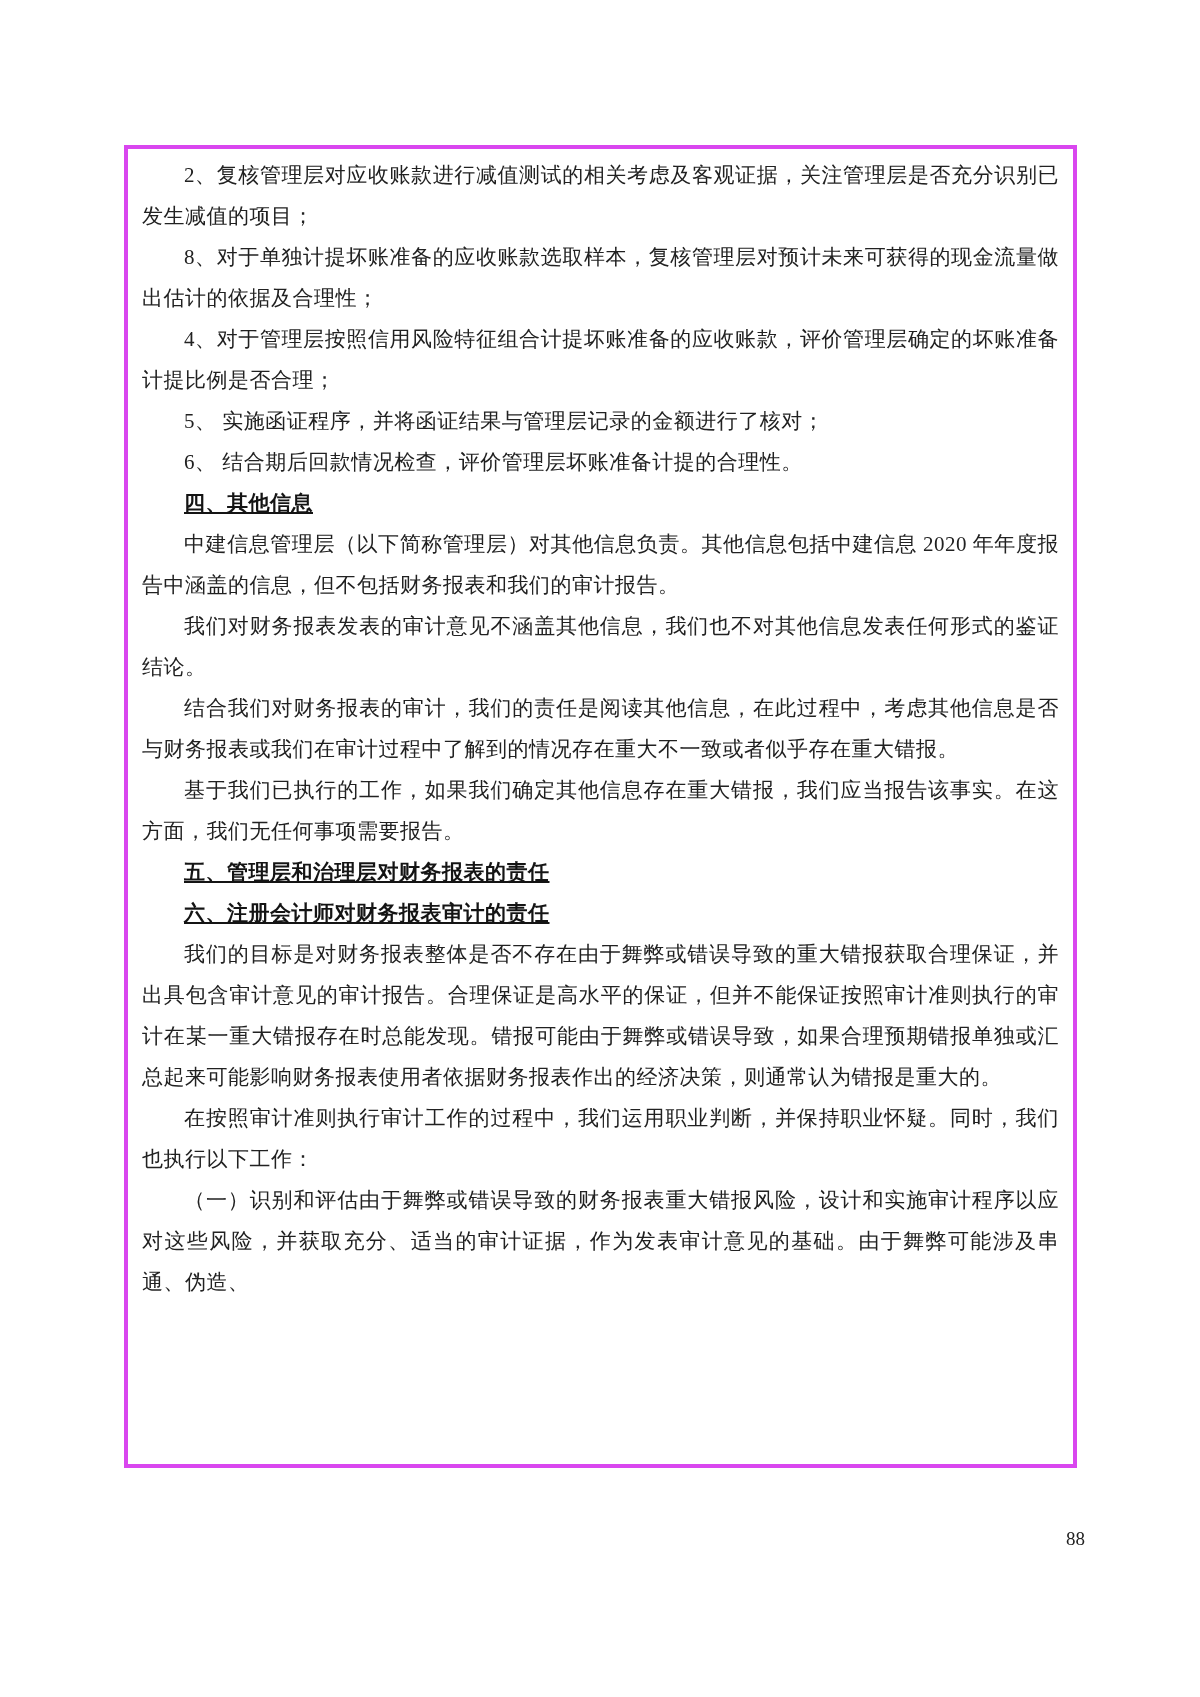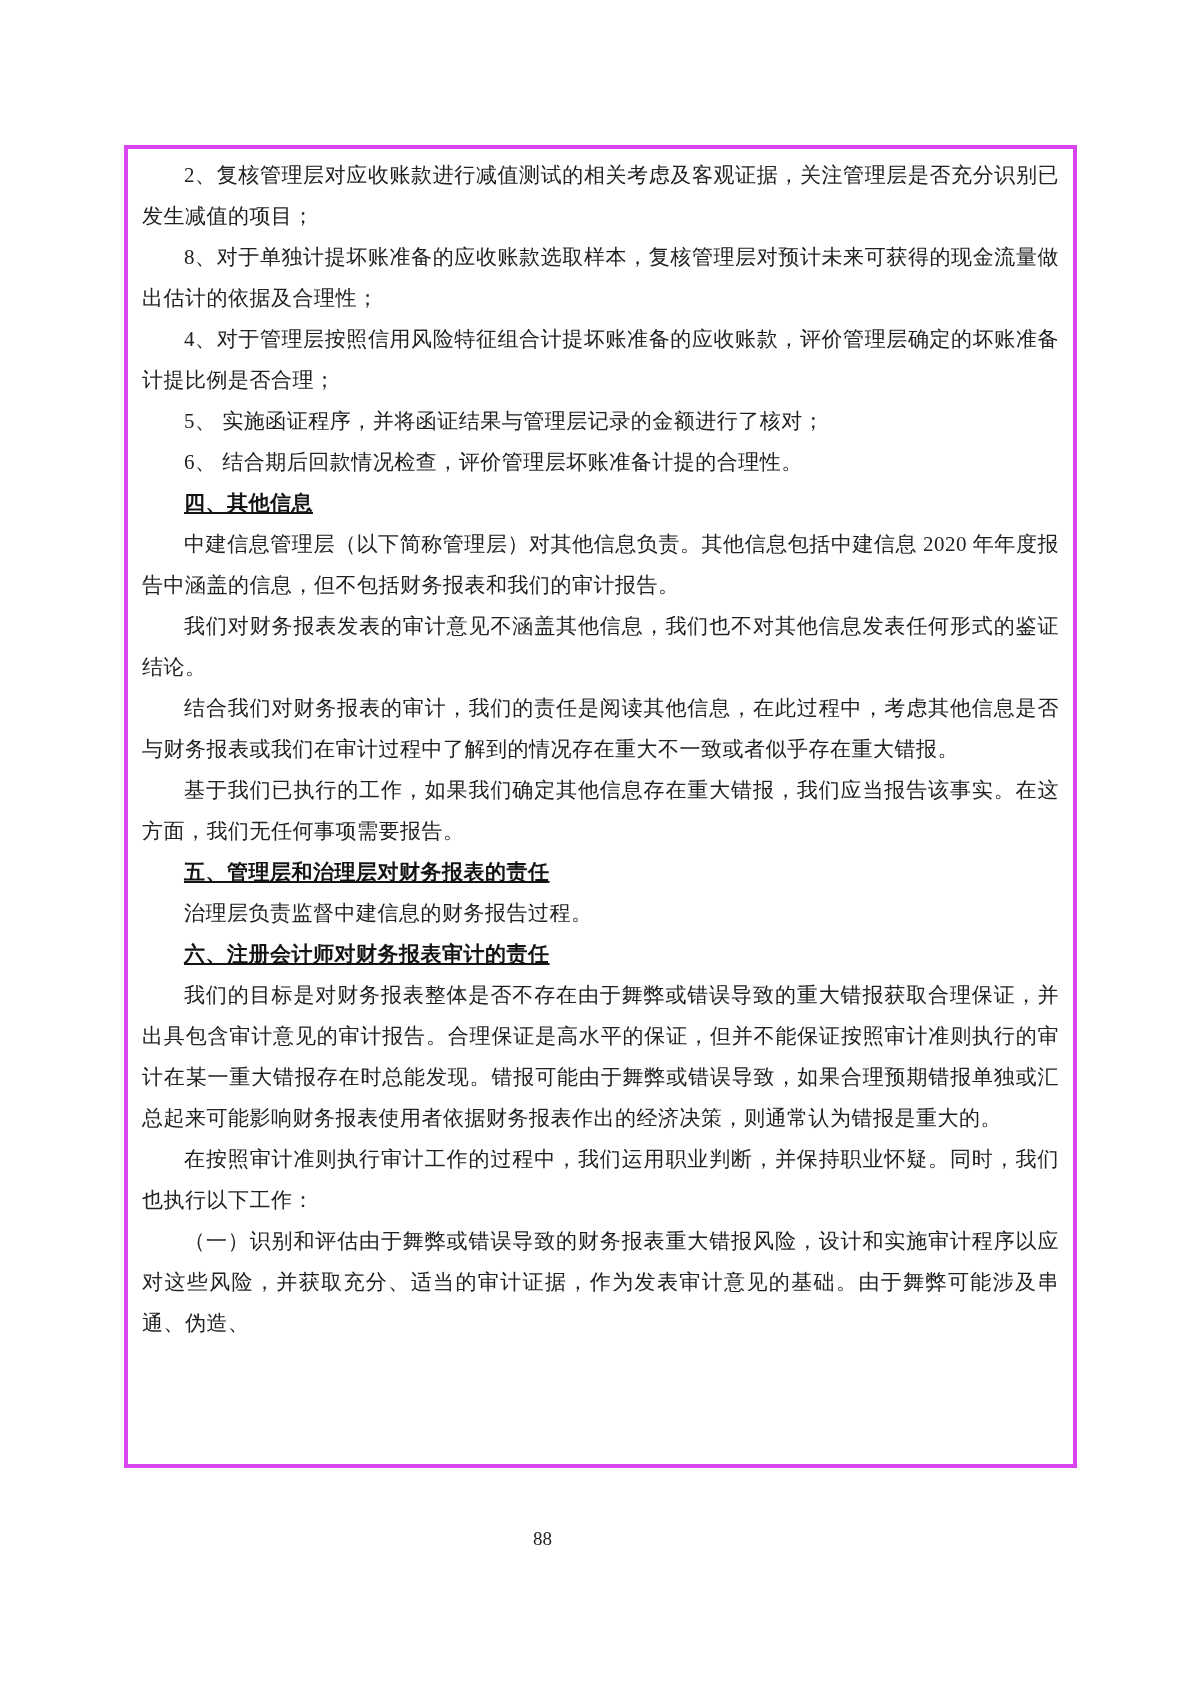--- a/index.html
+++ b/index.html
@@ -33,21 +33,21 @@
   .heading {
     font-weight: bold;
     color: #141414;
     text-decoration: underline;
   }
   .page-footer {
     position: absolute;
     left: 0;
     top: 1528px;
     width: 1085px;
-    text-align: center;
+    text-align: right;
   }
   .page-number {
     font-size: 19px;
     color: #222222;
     font-family: "Liberation Serif", "DejaVu Serif", serif;
   }
 </style>
 </head>
 <body>
 
@@ -56,21 +56,20 @@
   <p class="para">8、对于单独计提坏账准备的应收账款选取样本，复核管理层对预计未来可获得的现金流量做出估计的依据及合理性；</p>
   <p class="para">4、对于管理层按照信用风险特征组合计提坏账准备的应收账款，评价管理层确定的坏账准备计提比例是否合理；</p>
   <p class="para">5、 实施函证程序，并将函证结果与管理层记录的金额进行了核对；</p>
   <p class="para">6、 结合期后回款情况检查，评价管理层坏账准备计提的合理性。</p>
   <p class="para heading">四、其他信息</p>
   <p class="para">中建信息管理层（以下简称管理层）对其他信息负责。其他信息包括中建信息 2020 年年度报告中涵盖的信息，但不包括财务报表和我们的审计报告。</p>
   <p class="para">我们对财务报表发表的审计意见不涵盖其他信息，我们也不对其他信息发表任何形式的鉴证结论。</p>
   <p class="para">结合我们对财务报表的审计，我们的责任是阅读其他信息，在此过程中，考虑其他信息是否与财务报表或我们在审计过程中了解到的情况存在重大不一致或者似乎存在重大错报。</p>
   <p class="para">基于我们已执行的工作，如果我们确定其他信息存在重大错报，我们应当报告该事实。在这方面，我们无任何事项需要报告。</p>
   <p class="para heading">五、管理层和治理层对财务报表的责任</p>
-  <p class="para">治理层负责监督中建信息的财务报告过程。</p>
   <p class="para heading">六、注册会计师对财务报表审计的责任</p>
   <p class="para">我们的目标是对财务报表整体是否不存在由于舞弊或错误导致的重大错报获取合理保证，并出具包含审计意见的审计报告。合理保证是高水平的保证，但并不能保证按照审计准则执行的审计在某一重大错报存在时总能发现。错报可能由于舞弊或错误导致，如果合理预期错报单独或汇总起来可能影响财务报表使用者依据财务报表作出的经济决策，则通常认为错报是重大的。</p>
   <p class="para">在按照审计准则执行审计工作的过程中，我们运用职业判断，并保持职业怀疑。同时，我们也执行以下工作：</p>
   <p class="para">（一）识别和评估由于舞弊或错误导致的财务报表重大错报风险，设计和实施审计程序以应对这些风险，并获取充分、适当的审计证据，作为发表审计意见的基础。由于舞弊可能涉及串通、伪造、</p>
 </div>
 
 <div class="page-footer">
   <span class="page-number">88</span>
 </div>
 

